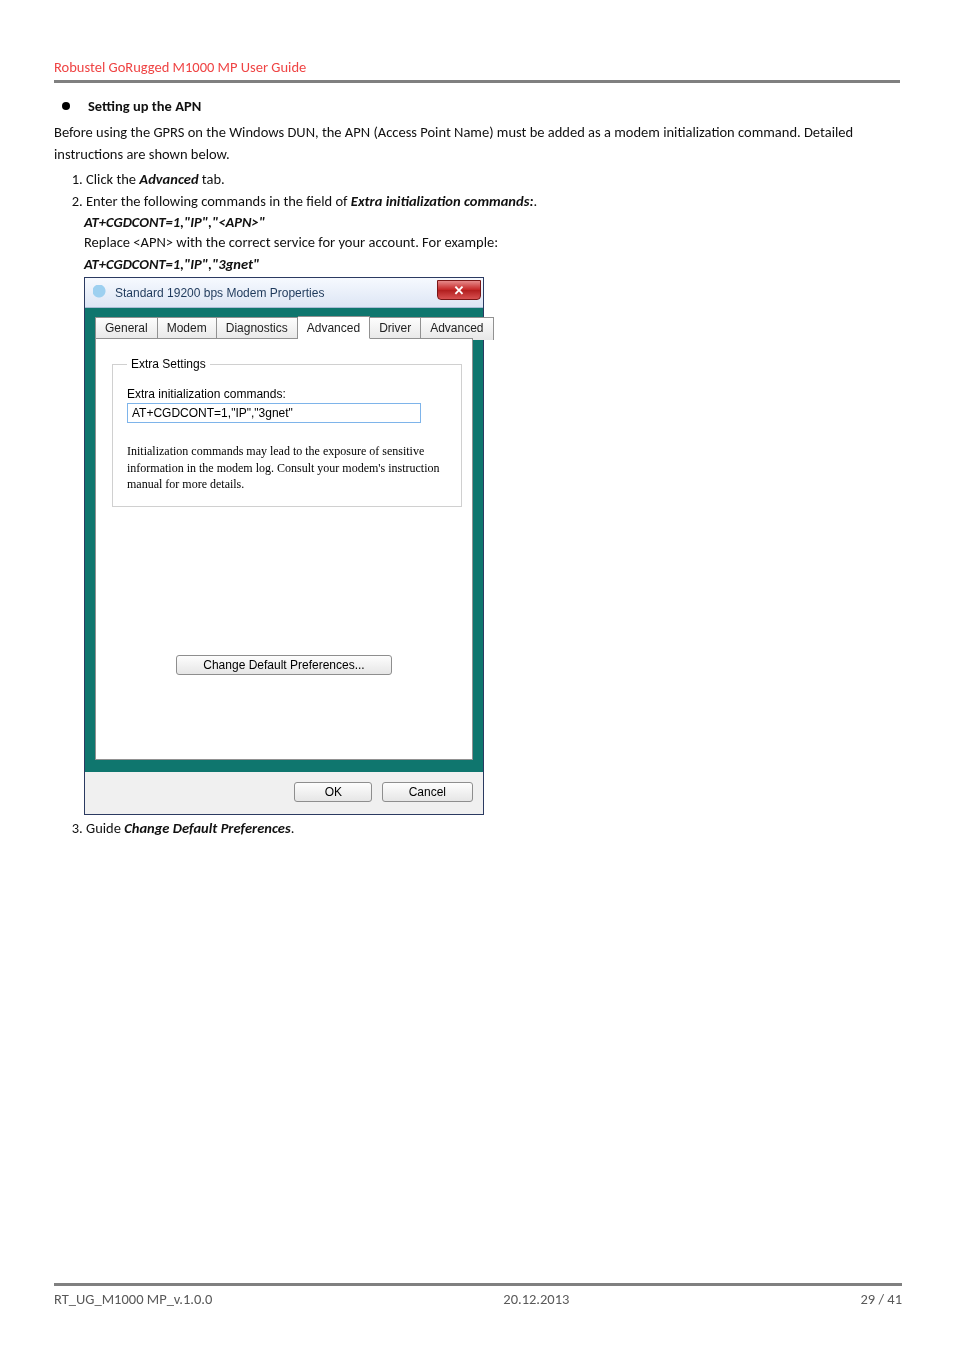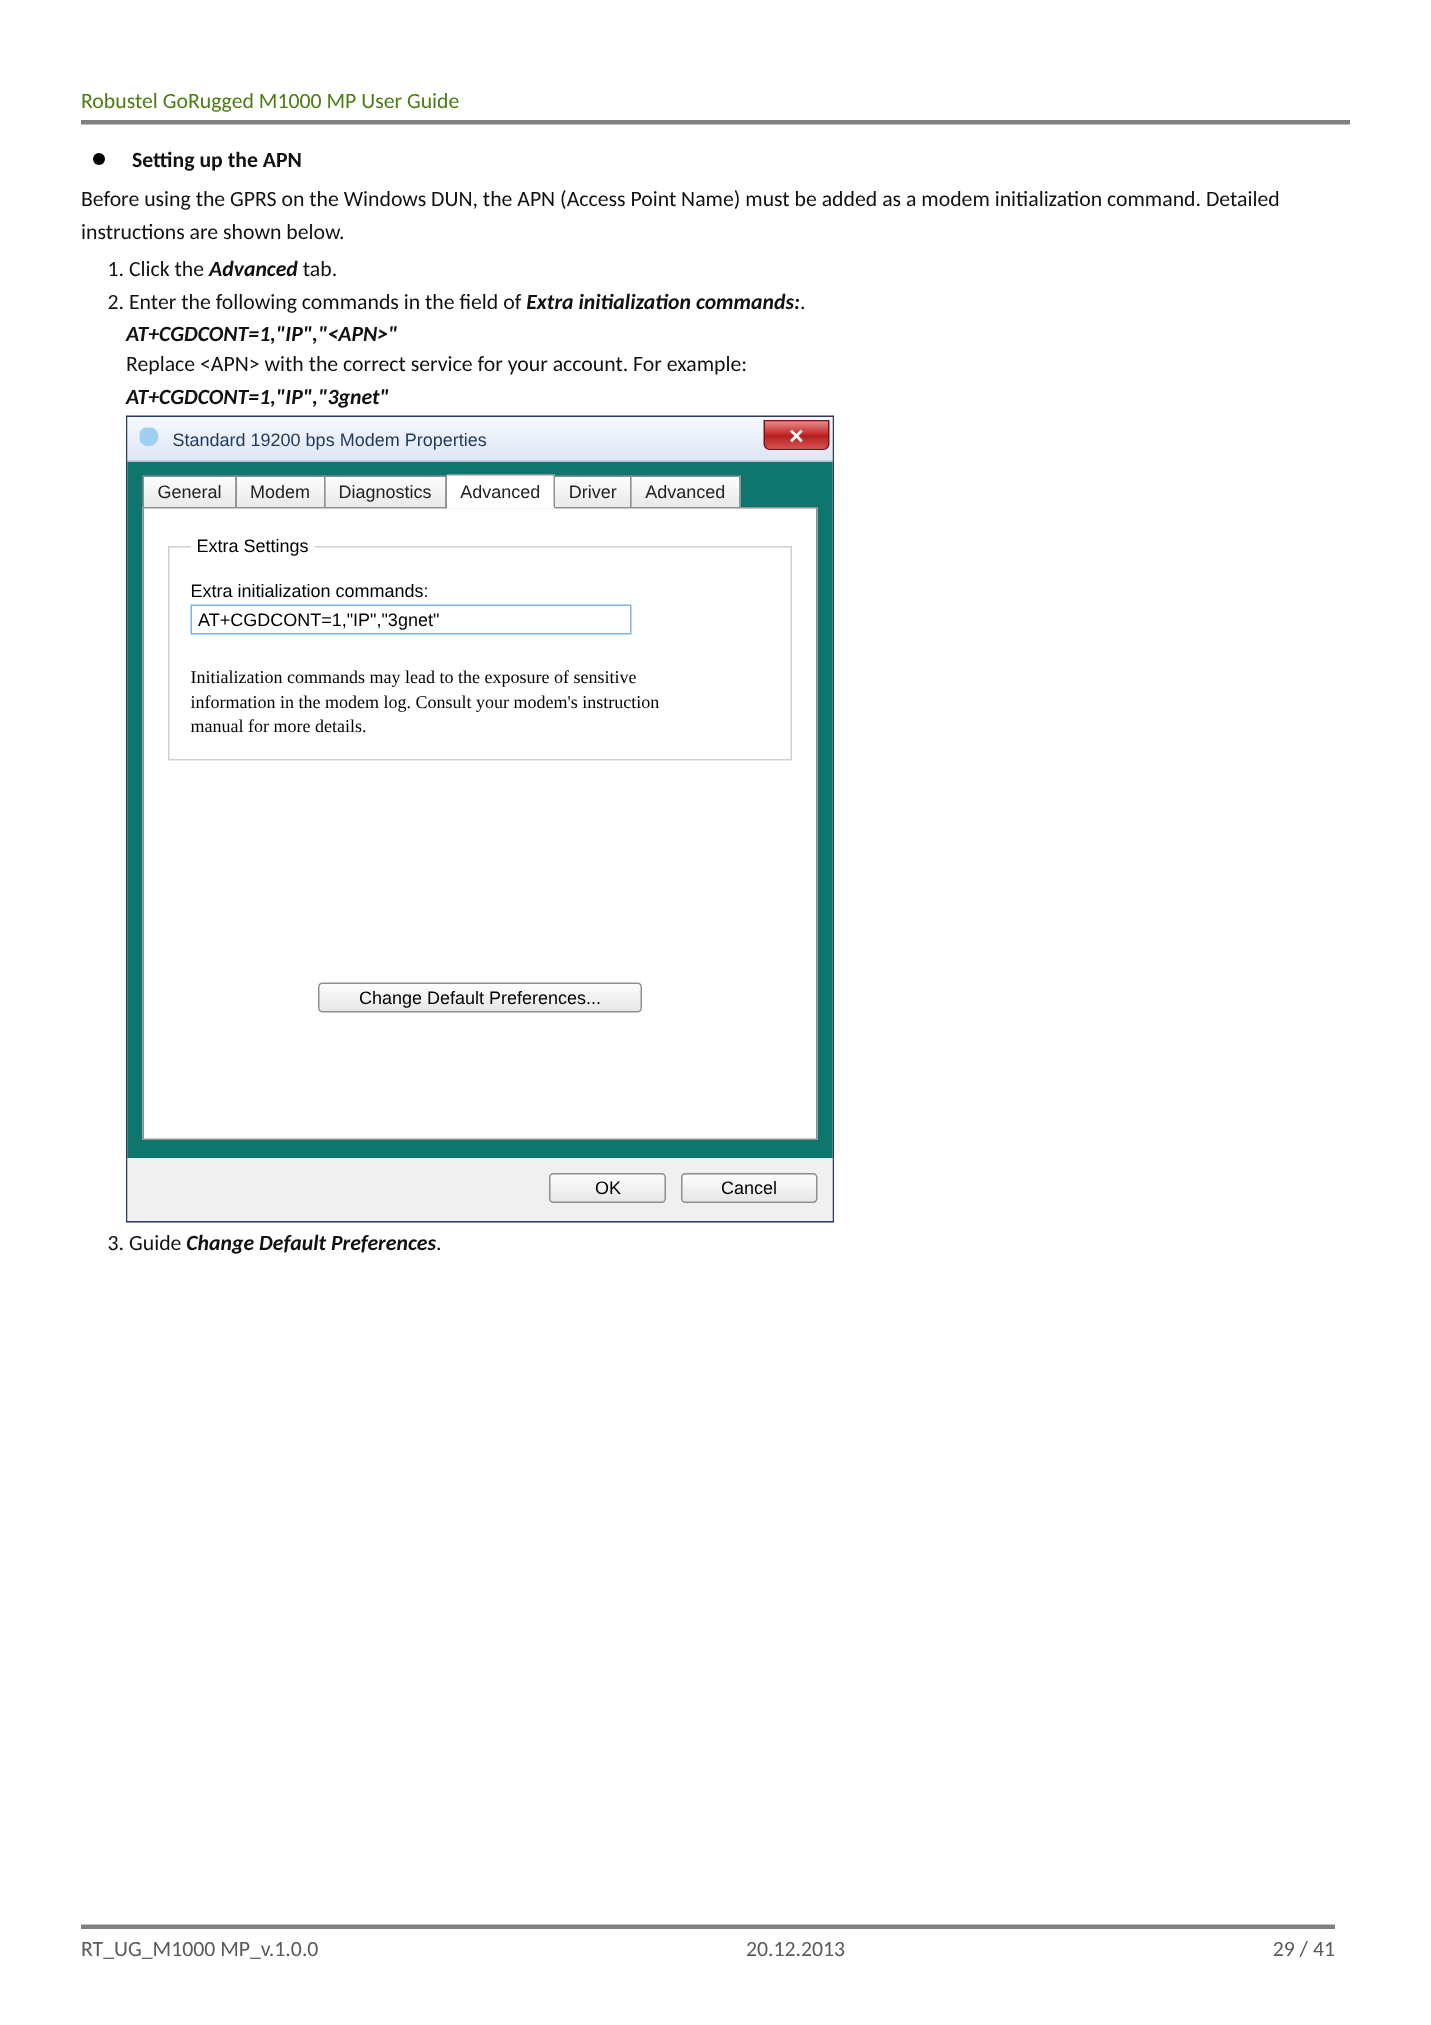--- a/index.html
+++ b/index.html
@@ -7,21 +7,21 @@
       font-family: Calibri, "Segoe UI", Arial, sans-serif;
       font-size: 14.5px;
       color: #111;
       background: #fff;
       width: 954px;
       height: 1350px;
       position: relative;
       padding: 58px 54px 0 54px;
     }
     .doc-header {
-      color: #4d7c0f;
+      color: #ef4444;
       font-size: 14.5px;
       border-bottom: 3px solid #808080;
       padding-bottom: 4px;
       margin-bottom: 14px;
     }
     .section-title-row {
       display: flex;
       align-items: center;
       gap: 18px;
       margin-bottom: 6px;
@@ -34,21 +34,21 @@
     .section-title { font-weight: bold; }
     .para { line-height: 1.55; margin-bottom: 2px; }
     ol.steps { list-style: decimal; padding-left: 32px; margin-top: 2px; }
     ol.steps li { line-height: 1.55; }
     .bold-it { font-weight: bold; font-style: italic; }
     .cmd { font-weight: bold; font-style: italic; margin-left: 30px; }
     .cmd-ex { margin-left: 30px; }
     .dialog-wrap { margin-top: 4px; margin-left: 30px; }
     
     .dialog {
-      width: 472px;
+      width: 400px;
       border: 1px solid #2b3a61;
       background: #ececec;
       font-family: "Segoe UI", Tahoma, sans-serif;
       font-size: 12px;
       color: #000;
     }
     .titlebar {
       height: 30px;
       background: linear-gradient(#f6f9fe, #dde6f5);
       border-bottom: 1px solid #aabdd6;
@@ -135,21 +135,21 @@
     .dlg-footer {
       text-align: right;
       padding: 10px 10px 12px 0;
       background: #f0f0f0;
     }
     .dlg-footer .win-btn { min-width: 78px; margin-left: 6px; }
     .step3 { margin-top: 26px; }
     
     .page-footer {
       position: absolute;
-      left: 54px; right: 64px; bottom: 42px;
+      left: 54px; right: 52px; bottom: 42px;
       border-top: 3px solid #808080;
       padding-top: 4px;
       display: flex;
       justify-content: space-between;
       color: #595959;
       font-size: 14.5px;
     }
   </style>
 </head>
 <body>

